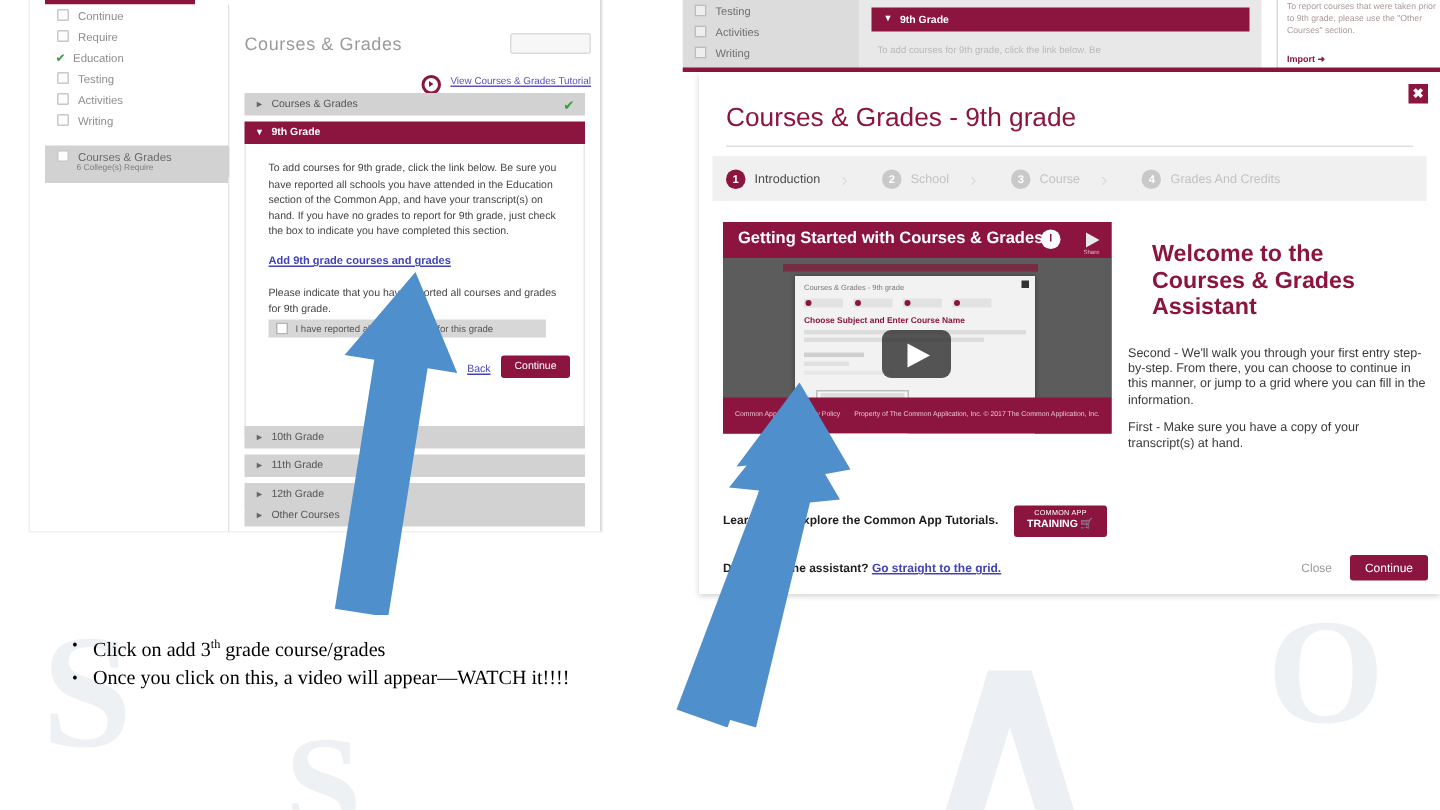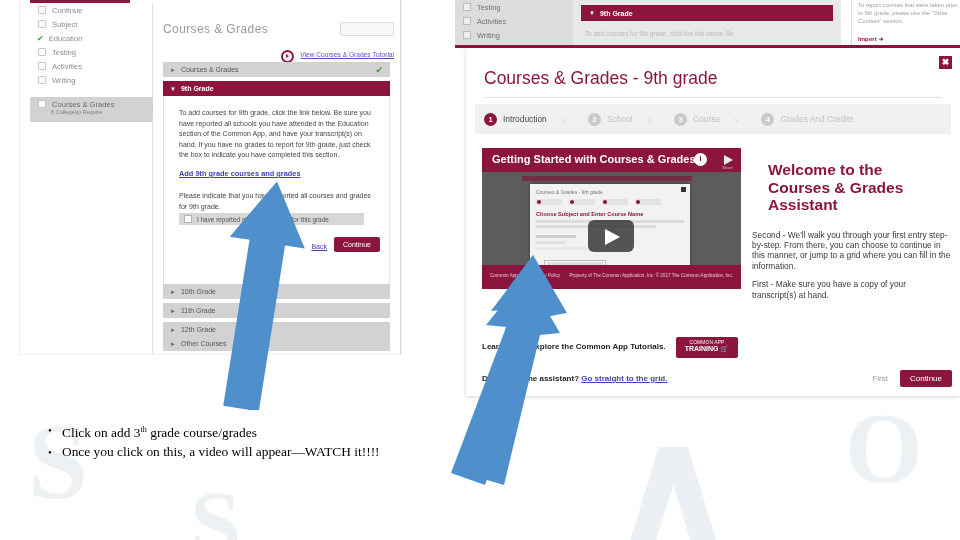--- a/index.html
+++ b/index.html
@@ -170,21 +170,21 @@
   <div id="shotA">
     <div class="topbar"></div>
 
     <div class="sidebar">
       <div class="nav-item">
         <span class="nav-box"></span>
         <span>Continue</span>
       </div>
       <div class="nav-item">
         <span class="nav-box"></span>
-        <span>Subject</span>
+        <span>Require</span>
       </div>
       <div class="nav-item">
         <span class="nav-check">✔</span>
         <span>Education</span>
       </div>
       <div class="nav-item">
         <span class="nav-box"></span>
         <span>Testing</span>
       </div>
       <div class="nav-item">
@@ -363,21 +363,21 @@
   <div class="learn">Learn more. Explore the Common App Tutorials.</div>
 
   <div class="badge">
     <div class="b1">COMMON APP</div>
     <div class="b2"><span>TRAINING</span> <span class="cart">🛒</span></div>
   </div>
 
   <div class="noassist">
     <span>Don't need the assistant? </span><a href="#">Go straight to the grid.</a>
   </div>
-  <div class="m-close-txt">First</div>
+  <div class="m-close-txt">Close</div>
   <div class="m-cont">Continue</div>
 
   <svg class="arrow" style="left:215px;top:180px;" width="100" height="230" viewBox="0 0 100 230">
     <polygon points="44,0 82,62 62,62 62,230 26,230 26,62 6,62" fill="#4e8fcc" transform="rotate(9 44 115)"></polygon>
   </svg>
 
   <svg class="arrow" style="left:430px;top:275px;" width="130" height="210" viewBox="0 0 130 210">
     <polygon points="96,0 130,58 110,60 74,210 40,200 76,52 56,50" fill="#4e8fcc"></polygon>
   </svg>
   <svg class="arrow" style="left:425px;top:255px;" width="160" height="230" viewBox="0 0 160 230">

